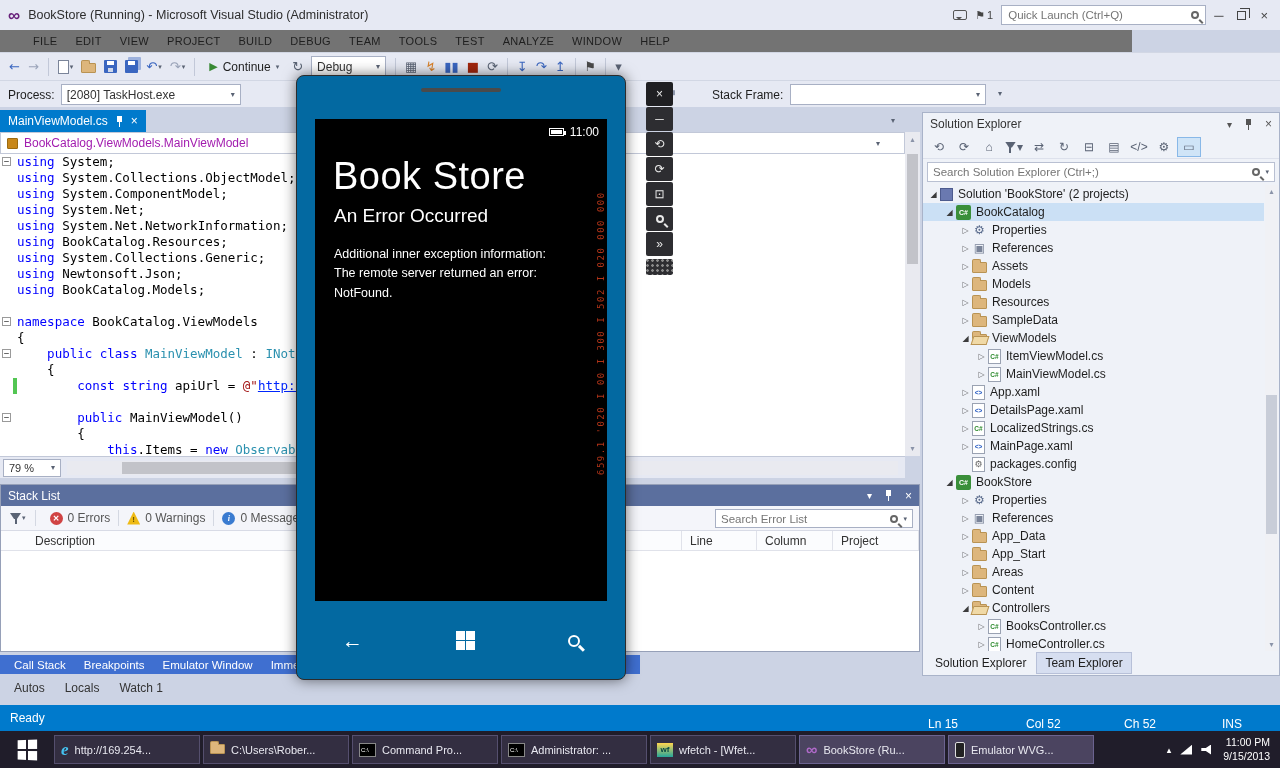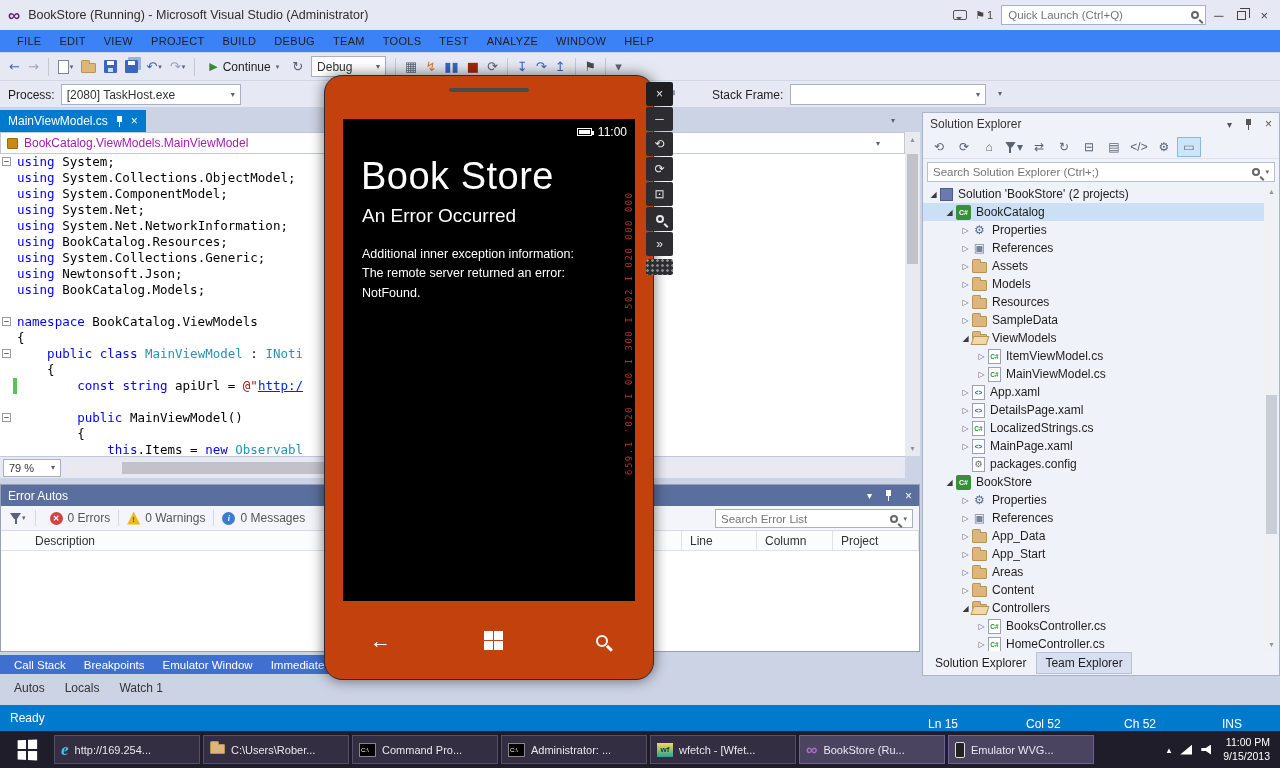--- a/index.html
+++ b/index.html
@@ -16,21 +16,21 @@
 .flag-wrap{display:flex;align-items:center;gap:2px;color:#444;font-size:11px}
 .quick-launch{width:205px;height:20px;background:#fff;border:1px solid #a8b0c4;display:flex;align-items:center;padding:0 6px;gap:24px}
 .quick-launch input{border:none;outline:none;flex:1;font-size:11.5px;color:#777;font-family:"Liberation Sans",sans-serif;background:transparent}
 .mag{width:8px;height:8px;border:2px solid #666;border-radius:50%;position:relative;display:inline-block;flex:none}
 .mag:after{content:"";position:absolute;width:2px;height:5px;background:#666;transform:rotate(-45deg);left:7px;top:6px}
 .winbtns{display:flex;gap:14px;align-items:center;padding-right:4px}
 .winbtn{color:#444;font-size:13px;line-height:1;cursor:default}
 .restore{width:9px;height:9px;border:1.5px solid #444;position:relative;background:transparent}
 .restore:before{content:"";position:absolute;top:-4px;left:2px;width:9px;height:9px;border:1.5px solid #444;border-bottom:none;border-left:none}
 
-.menubar{position:absolute;left:0;top:30px;width:1280px;height:22px;background:#3b82f6;display:flex;align-items:center;padding-left:8px}
+.menubar{position:absolute;left:0;top:30px;width:1132px;height:22px;background:#737373;display:flex;align-items:center;padding-left:24px}
 .menu-item{padding:0 9px;font-size:11px;color:#1e1e1e;letter-spacing:.3px;height:100%;display:flex;align-items:center;cursor:default}
 
 .tb1{position:absolute;left:0;top:52px;width:1280px;height:28px;background:#e6e9f3;border-top:1px solid #d2d7e4;display:flex;align-items:center;padding-left:6px;gap:2px}
 .tb2{position:absolute;left:0;top:80px;width:1280px;height:27px;background:#e6e9f3;border-top:1px solid #d2d7e4}
 .icon-run{display:flex;align-items:center;gap:2px}
 .tb-item{display:flex;align-items:center;height:24px;padding:0 3px;gap:1px;border-radius:2px}
 .tb-item .dd{font-size:7px;color:#5a6374}
 .tb-sep{width:1px;height:18px;background:#c2c8d8;margin:0 4px}
 .gi{font-size:13px;line-height:1;font-family:"DejaVu Sans",sans-serif}
 .mi{display:inline-block;position:relative}
@@ -138,21 +138,21 @@
 .t-ico.xaml{color:#2b5fc4}
 .t-ico.config{color:#666;font-size:9px;font-weight:normal}
 .t-ico.properties{width:15px;color:#5a6b8c;font-size:12px}
 .t-ico.references{width:15px;color:#7a8499;font-size:12px}
 .sx-scroll{position:absolute;right:1px;top:72px;bottom:24px;width:13px;background:#f0f1f5}
 .sx-scroll .thumb{position:absolute;left:1px;top:45%;width:11px;height:30%;background:#c8cdd8}
 .sx-tabs{position:absolute;left:0;bottom:0;width:100%;height:24px;display:flex;align-items:center;gap:2px;padding-left:4px;background:#eff2f8}
 .sxtab{font-size:12px;color:#1e1e1e;padding:3px 8px}
 .sxtab.lit{background:#d6def0;border:1px solid #b7c0d8}
 
-.phone{position:absolute;left:324px;top:75px;width:330px;height:605px;background:#c2410c;border:1px solid #2c2c2c;border-radius:18px;z-index:20;box-shadow:0 0 14px rgba(0,0,0,.55)}
+.phone{position:absolute;left:296px;top:75px;width:330px;height:605px;background:#0369a1;border:1px solid #2c2c2c;border-radius:8px;z-index:20;box-shadow:0 0 14px rgba(0,0,0,.55)}
 .speaker{position:absolute;left:50%;top:12px;transform:translateX(-50%);width:80px;height:4px;background:#4a4a4a;border-radius:2px}
 .pscreen{position:absolute;left:18px;top:43px;width:292px;height:482px;background:#000;color:#fff;overflow:hidden}
 .pstatus{position:absolute;top:6px;right:8px;display:flex;align-items:center;gap:6px;font-size:12px}
 .batt{width:15px;height:8px;border:1px solid #fff;position:relative;background:#fff;background-clip:content-box;padding:1px}
 .batt:after{content:"";position:absolute;right:-3px;top:2px;width:2px;height:4px;background:#fff}
 .ptitle{position:absolute;left:18px;top:36px;font-size:38px;font-weight:300;letter-spacing:.5px}
 .psub{position:absolute;left:19px;top:86px;font-size:19px;font-weight:300}
 .pmsg{position:absolute;left:19px;top:126px;width:236px;font-size:12.5px;line-height:1.55}
 .pcount{position:absolute;right:1px;top:16px;height:340px;writing-mode:vertical-rl;transform:rotate(180deg);font-family:"DejaVu Sans Mono",monospace;font-size:9px;color:#b23418;letter-spacing:1.5px}
 .pnav{position:absolute;left:45px;right:45px;bottom:28px;display:flex;justify-content:space-between;align-items:center;color:#fff}
@@ -376,21 +376,21 @@
         <span style="font-size:11px">79 %</span>
         <span class="caret">▾</span>
       </div>
       <div class="hscroll">
         <div class="thumb"></div>
       </div>
     </div>
 
     <div class="error-list">
       <div class="el-header">
-        <span>Error Autos</span>
+        <span>Stack List</span>
         <span class="el-hicons">
           <span>▾</span>
           <span class="pin"></span>
           <span style="font-size:12px">×</span>
         </span>
       </div>
       <div class="el-filter">
         <span class="tb-item">
             <span class="funnel"></span>
             <span class="dd">▾</span>

